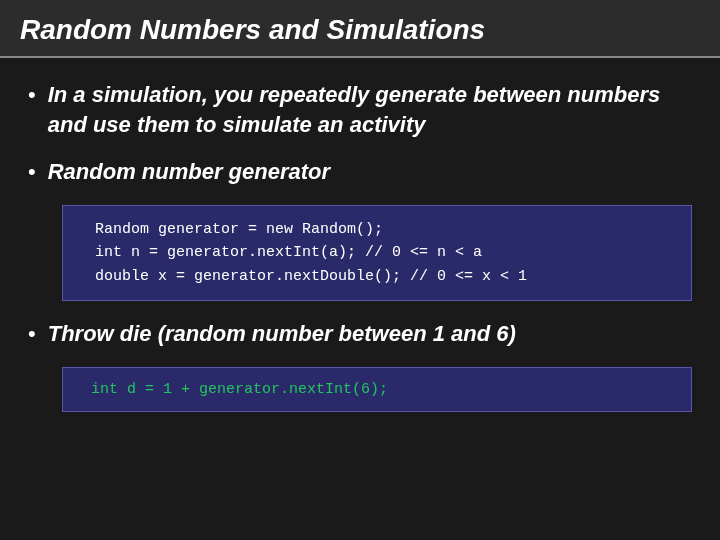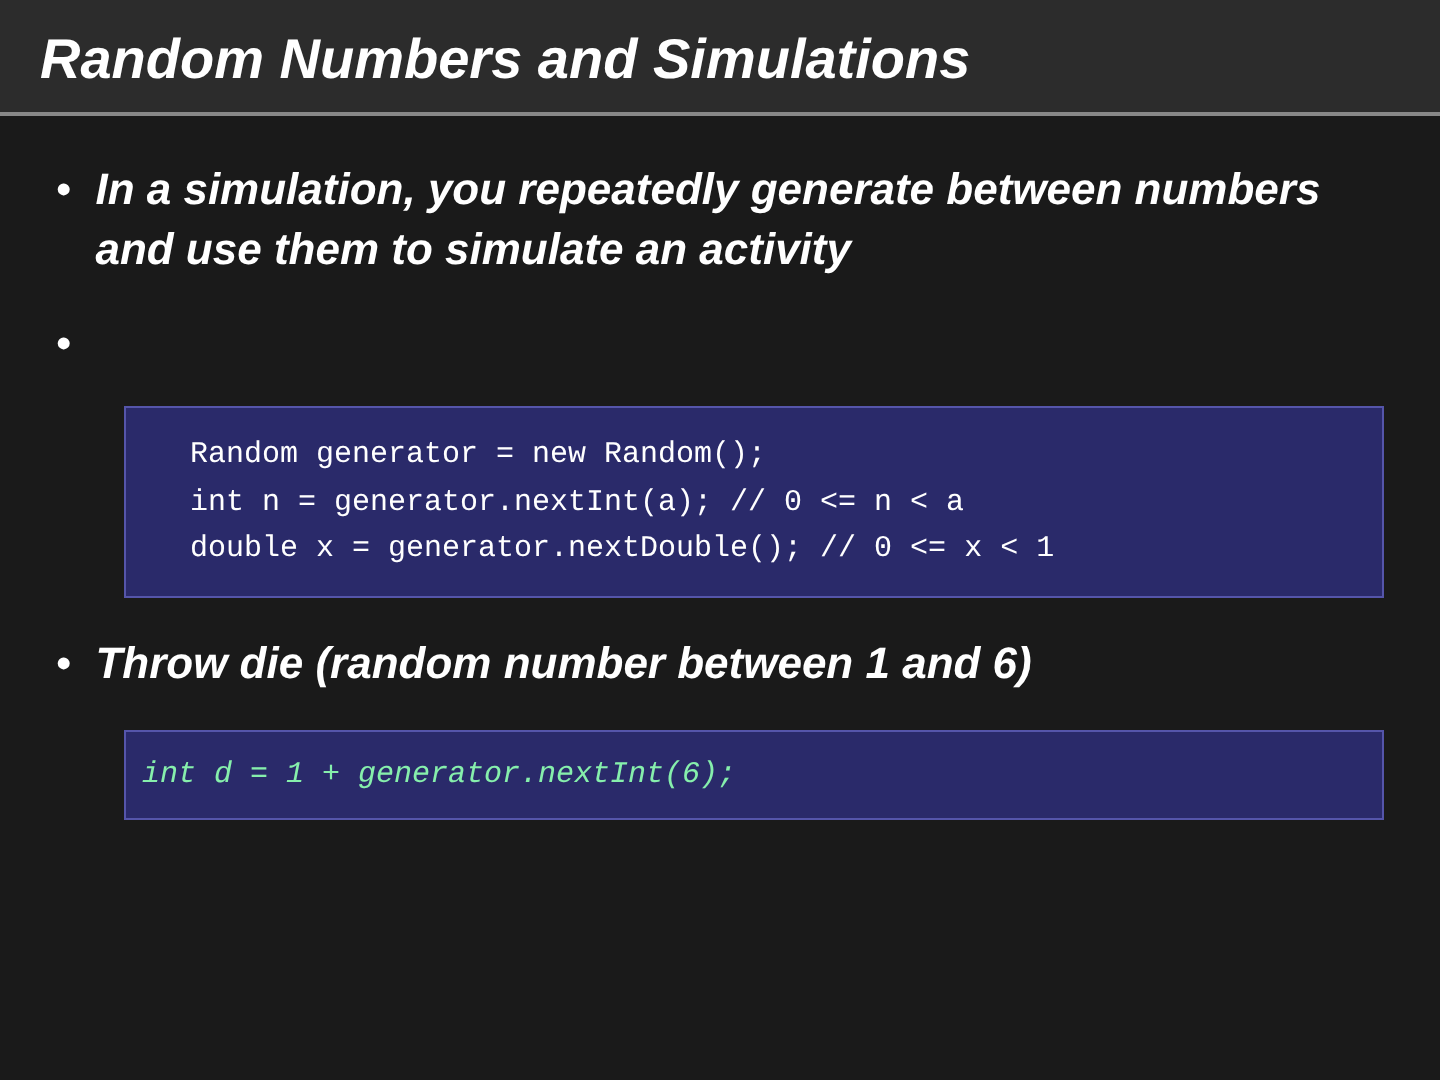--- a/index.html
+++ b/index.html
@@ -63,46 +63,46 @@
       font-family: 'Courier New', Courier, monospace;
       font-size: 15px;
       color: #ffffff;
       line-height: 1.55;
       white-space: pre;
     }
 
     .code-block-small {
       background-color: #2a2a6a;
       border: 1px solid #5555aa;
-      padding: 10px 8px;
+      padding: 10px 28px;
       margin: 8px 0 8px 34px;
       font-family: 'Courier New', Courier, monospace;
       font-size: 15px;
-      color: #86efac;
+      color: #22c55e;
       line-height: 1.55;
       white-space: pre;
-      font-style: italic;
     }
   </style>
 </head>
 <body>
 
 <div class="header">
   <span class="header-title">Random Numbers and Simulations</span>
 </div>
 
 <div class="content">
 
   <div class="bullet-item">
     <span class="bullet">•</span>
     <span class="bullet-text">In a simulation, you repeatedly generate between numbers and use them to simulate an activity</span>
   </div>
 
   <div class="bullet-item">
     <span class="bullet">•</span>
+    <span class="bullet-text">Random number generator</span>
   </div>
 
   <div class="code-block">Random generator = new Random();
 int n = generator.nextInt(a); // 0 &lt;= n &lt; a
 double x = generator.nextDouble(); // 0 &lt;= x &lt; 1</div>
 
   <div class="bullet-item">
     <span class="bullet">•</span>
     <span class="bullet-text">Throw die (random number between 1 and 6)</span>
   </div>

